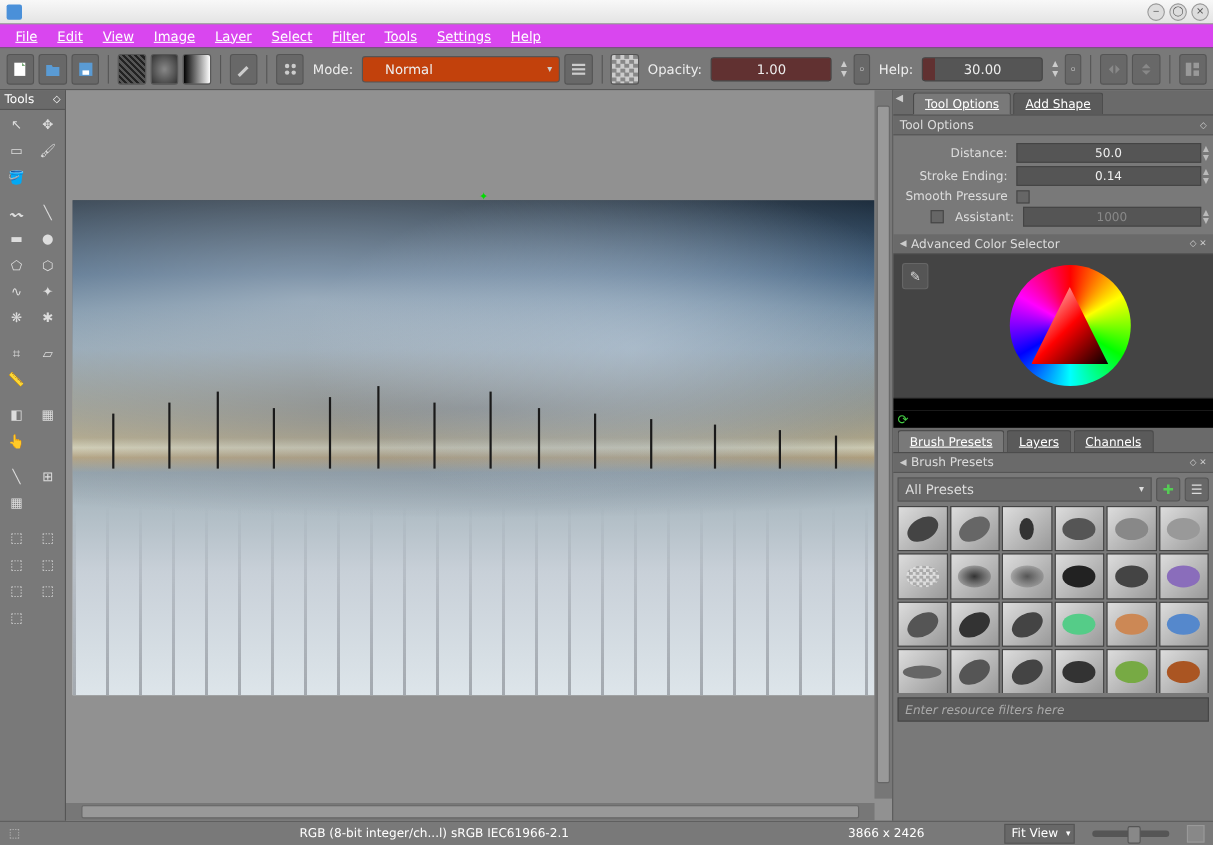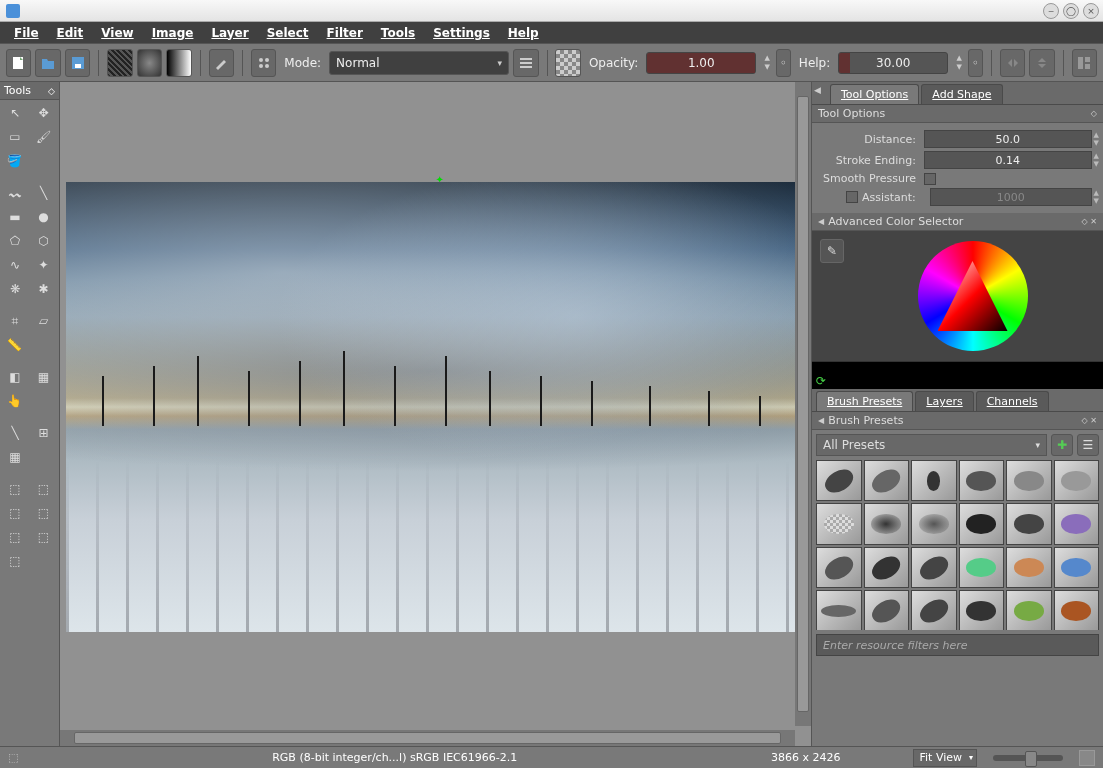--- a/index.html
+++ b/index.html
@@ -4,29 +4,29 @@
 <style>
 * { margin: 0; padding: 0; box-sizing: border-box; font-family: "DejaVu Sans", Arial, sans-serif; }
 body { background: #797979; width: 1103px; height: 768px; overflow: hidden; font-size: 12px; color: #ddd; }
 
 .titlebar { height: 22px; background: linear-gradient(#f8f8f8,#e4e4e4); display: flex; align-items: center; justify-content: center; border-bottom: 1px solid #aaa; position: relative; }
 .titlebar .title { color: #333; font-size: 12px; font-weight: bold; }
 .titlebar .win-icon { position: absolute; left: 6px; width: 14px; height: 14px; background: #4a90d9; border-radius: 2px; }
 .titlebar .win-controls { position: absolute; right: 4px; display: flex; gap: 4px; }
 .titlebar .win-controls span { width: 16px; height: 16px; border-radius: 50%; background: #ddd; border: 1px solid #999; display: flex; align-items: center; justify-content: center; font-size: 9px; color: #555; cursor: pointer; }
 
-.menubar { height: 22px; background: #404040; display: flex; align-items: center; padding: 0 6px; gap: 2px; border-bottom: 1px solid #555; font-weight: bold; }
+.menubar { height: 22px; background: #d946ef; display: flex; align-items: center; padding: 0 6px; gap: 2px; border-bottom: 1px solid #555; }
 .menubar .menu-item { padding: 2px 8px; color: #fff; cursor: pointer; }
 .menubar .menu-item u { text-decoration: underline; }
 
 .toolbar { height: 38px; background: #797979; display: flex; align-items: center; padding: 0 6px; gap: 4px; border-bottom: 1px solid #555; }
 .tbtn { width: 28px; height: 28px; background: #686868; border: 1px solid #555; border-radius: 3px; display: flex; align-items: center; justify-content: center; cursor: pointer; }
 .tsep { width: 1px; height: 26px; background: #555; margin: 0 4px; }
 .tlabel { color: #eee; margin: 0 4px; }
-.tdrop { height: 24px; background: #404040; border: 1px solid #555; border-radius: 3px; color: #eee; padding: 0 6px; display: flex; align-items: center; cursor: pointer; min-width: 180px; position: relative; }
+.tdrop { height: 24px; background: #c2410c; border: 1px solid #555; border-radius: 3px; color: #eee; padding: 0 20px; display: flex; align-items: center; cursor: pointer; min-width: 180px; position: relative; }
 .tdrop::after { content: "▾"; position: absolute; right: 6px; font-size: 9px; color: #ccc; }
 .tslider { height: 22px; background: #555; border: 1px solid #444; border-radius: 3px; display: flex; align-items: center; justify-content: center; color: #eee; min-width: 110px; position: relative; }
 .tslider .fill { position: absolute; left: 0; top: 0; bottom: 0; background: #613131; border-radius: 2px 0 0 2px; }
 .tslider span { position: relative; }
 .arrows { display: flex; flex-direction: column; margin-left: 2px; }
 .arrows div { width: 10px; height: 9px; font-size: 7px; line-height: 8px; text-align: center; color: #ccc; cursor: pointer; }
 
 .main { display: flex; height: 664px; }
 .toolbox { width: 60px; background: #797979; border-right: 1px solid #555; }
 .toolbox-header { height: 18px; background: #6a6a6a; display: flex; align-items: center; padding: 0 4px; color: #fff; font-size: 11px; border-bottom: 1px solid #555; }
@@ -318,21 +318,21 @@
             <div>▼</div>
           </div>
       </div>
       <div class="option-row">
         <span class="option-label">Smooth Pressure</span>
         <div class="checkbox"></div>
         <div style="flex:1"></div>
       </div>
       <div class="option-row">
         <div class="checkbox" style="margin-left:30px"></div>
-        <span class="option-label" style="width:60px;text-align:left">Assistant:</span>
+        <span class="option-label" style="width:60px;text-align:right">Assistant:</span>
         <div class="option-val" style="color:#888">1000</div>
         <div class="option-spin">
             <div>▲</div>
             <div>▼</div>
           </div>
       </div>
     </div>
 
     <div class="panel-header">
       <span class="collapse-tri">◀</span>

